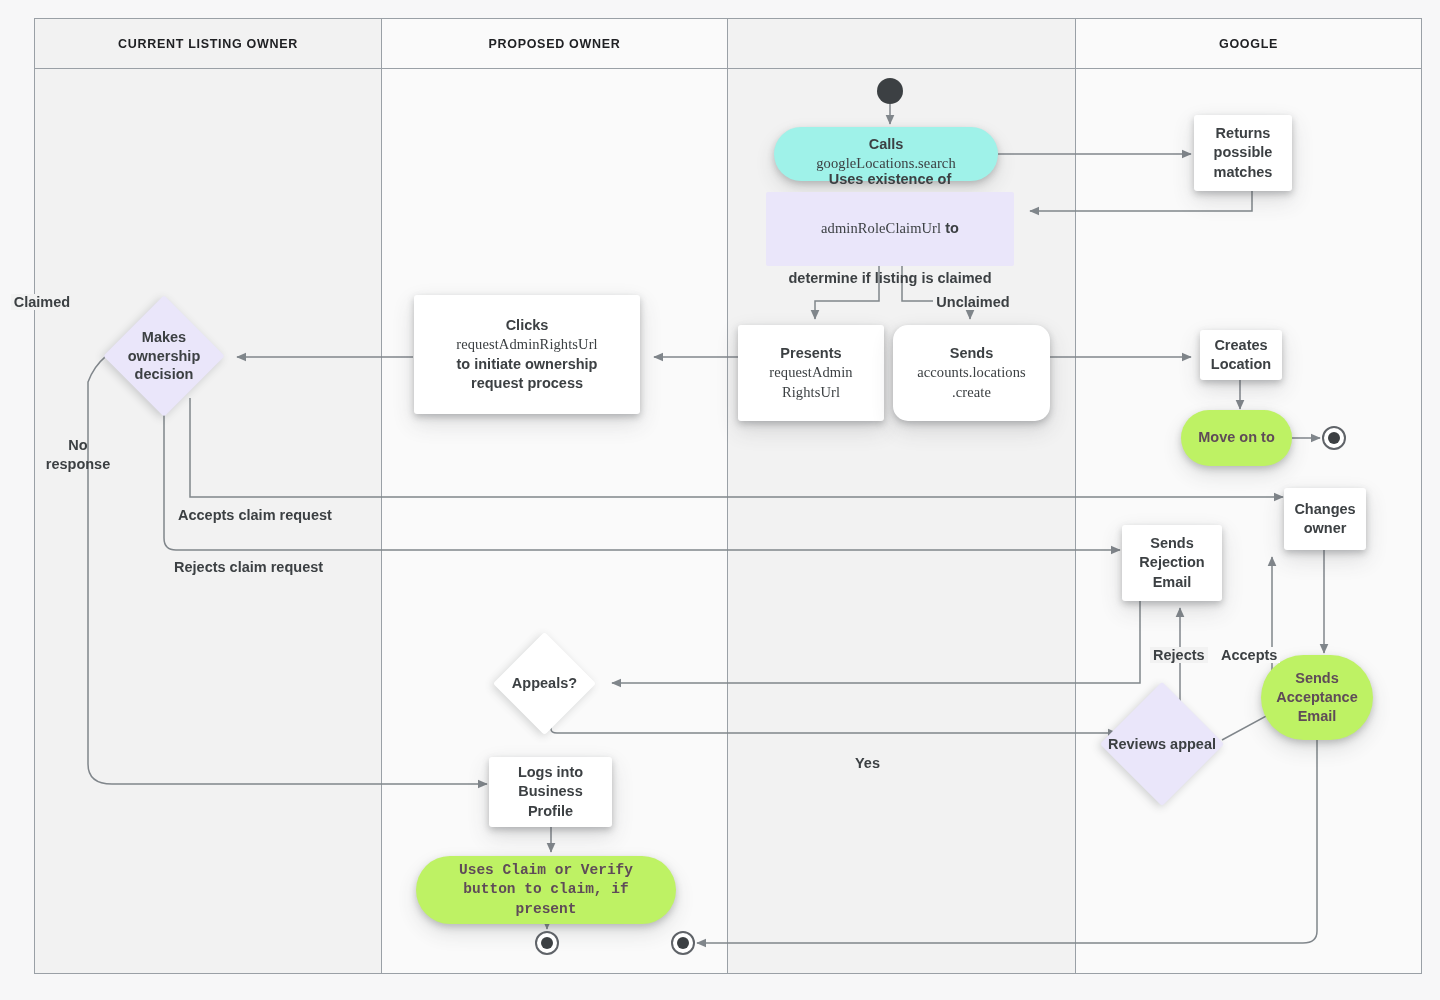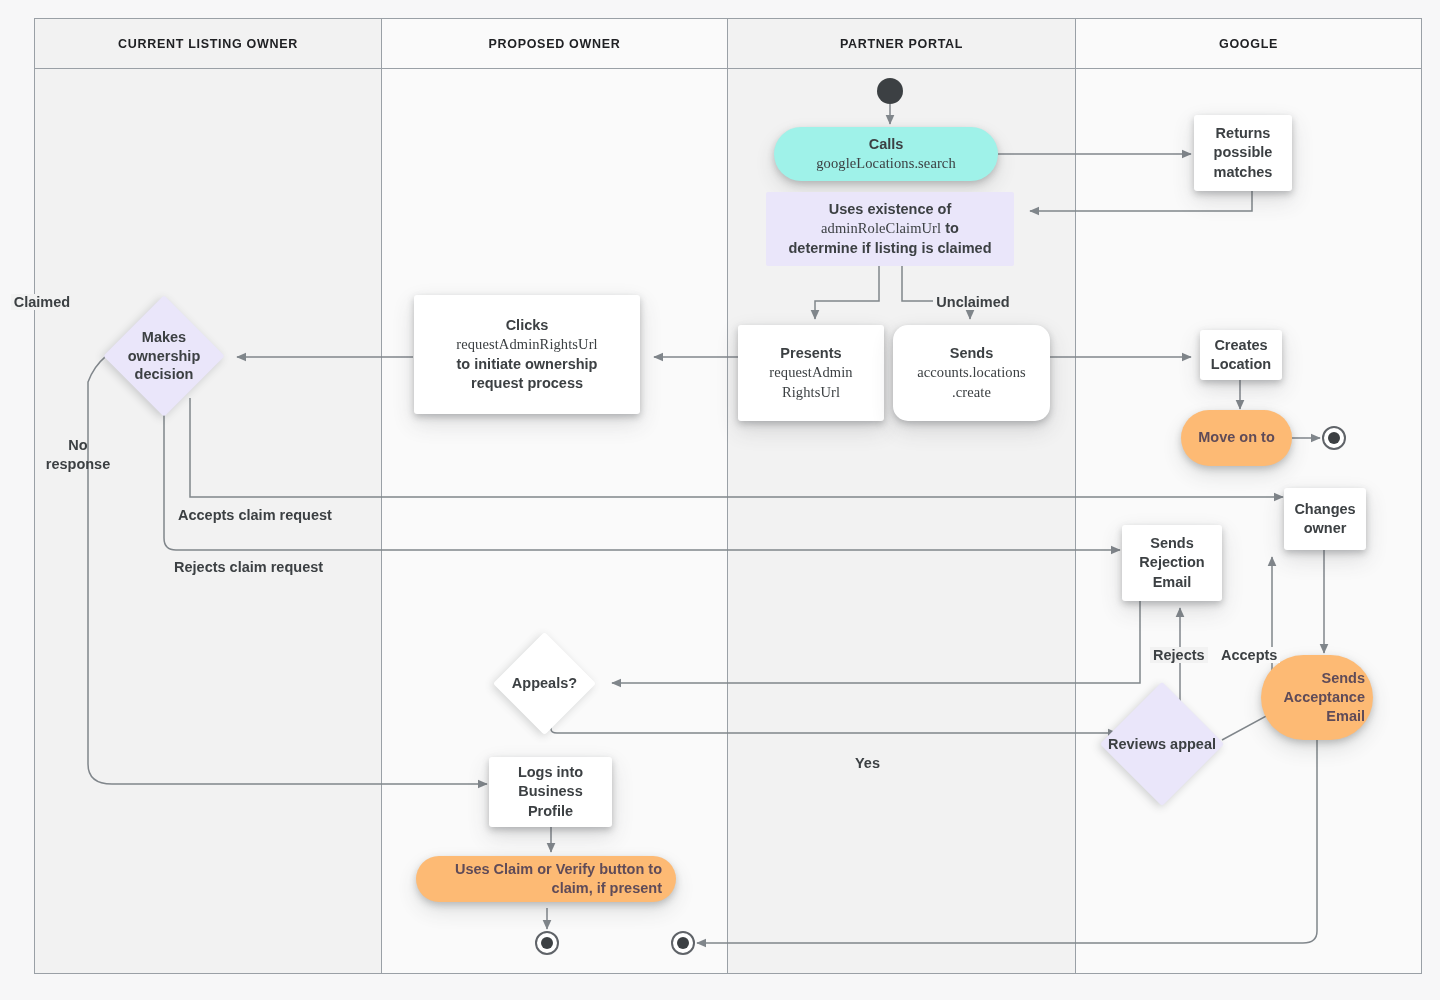--- a/index.html
+++ b/index.html
@@ -13,21 +13,21 @@
   .lane-div{position:absolute;top:0;bottom:0;width:1px;background:#9aa0a6;}
   .hdr-rule{position:absolute;left:0;right:0;top:49px;height:1px;background:#9aa0a6;}
   .lane-hdr{position:absolute;top:0;height:49px;display:flex;align-items:center;justify-content:center;
             font-size:12.5px;font-weight:700;letter-spacing:.7px;color:#202124;text-transform:uppercase;}
   svg#edges{position:absolute;left:0;top:0;width:1440px;height:1000px;pointer-events:none;}
   .node{position:absolute;box-sizing:border-box;display:flex;align-items:center;justify-content:center;
         text-align:center;color:#3c4043;font-size:14.5px;font-weight:700;line-height:1.33;}
   .box{background:#fff;border-radius:3px;box-shadow:0 3px 7px rgba(60,64,67,.30),0 9px 22px rgba(60,64,67,.16);}
   .pill{border-radius:999px;box-shadow:0 3px 7px rgba(60,64,67,.26),0 9px 20px rgba(60,64,67,.14);}
   .cyan{background:#9ff2e9;}
-  .pink{background:#fdba74;color:#5f4b58;text-align:right;}
+  .pink{background:#bef264;color:#5f4b58;}
   .lav{background:#eae6fa;}
   .code{font-family:"Liberation Serif",serif;font-weight:400;letter-spacing:.1px;}
   .dia{position:absolute;}
   .dia .sq{position:absolute;inset:0;transform:rotate(45deg);border-radius:3px;}
   .dia .sq.lavfill{background:#eae6fa;box-shadow:0 3px 8px rgba(60,64,67,.22);}
   .dia .sq.whitefill{background:#fff;box-shadow:0 3px 8px rgba(60,64,67,.20);}
   .dia .txt{position:absolute;inset:0;display:flex;align-items:center;justify-content:center;
             text-align:center;font-size:14.5px;font-weight:700;color:#3c4043;line-height:1.3;}
   .edge-label{position:absolute;color:#3c4043;font-size:14.5px;font-weight:700;line-height:1.3;
               text-align:center;white-space:pre-line;}
@@ -49,21 +49,20 @@
     <div class="lane dark" style="left:693px;width:347px;"></div>
     <div class="lane light" style="left:1041px;width:345px;"></div>
 
     <div class="lane-div" style="left:346px;"></div>
     <div class="lane-div" style="left:692px;"></div>
     <div class="lane-div" style="left:1040px;"></div>
     <div class="hdr-rule"></div>
 
     <div class="lane-hdr" style="left:0;width:346px;">CURRENT LISTING OWNER</div>
     <div class="lane-hdr" style="left:347px;width:345px;">PROPOSED OWNER</div>
-    <div class="lane-hdr" style="left:693px;width:347px;">PARTNER PORTAL</div>
     <div class="lane-hdr" style="left:1041px;width:345px;">GOOGLE</div>
   </div>
 
   <svg id="edges">
     <defs>
       <marker id="ah" markerWidth="11" markerHeight="11" refX="9.2" refY="5" orient="auto" markerUnits="userSpaceOnUse">
         <path d="M0,0.6 L10,5 L0,9.4 z" fill="#80868b"></path>
       </marker>
     </defs>
     <g fill="none" stroke="#80868b" stroke-width="1.5">
@@ -111,21 +110,21 @@
     </g>
   </svg>
 
   <div class="startdot" style="left:877px;top:78px;"></div>
 
   <div class="node pill cyan" style="left:774px;top:127px;width:224px;height:54px;flex-direction:column;">
     <span>Calls</span>
     <span class="code" style="font-size:14.5px;">googleLocations.search</span>
   </div>
 
-  <div class="node lav" style="left:766px;top:192px;width:248px;height:74px;flex-direction:column;border-radius:2px;">
+  <div class="node lav" style="left:766px;top:192px;width:248px;height:74px;flex-direction:column;border-radius:2px;gap:30px;">
     <span>Uses existence of</span>
     <span>
       <span class="code">adminRoleClaimUrl</span><span> to</span>
     </span>
     <span>determine if listing is claimed</span>
   </div>
 
   <div class="node box" style="left:738px;top:325px;width:146px;height:96px;flex-direction:column;">
     <span>Presents</span>
     <span class="code">requestAdmin</span>
@@ -170,21 +169,21 @@
     <span>request process</span>
   </div>
 
   <div class="dia" style="left:508px;top:647px;width:73px;height:73px;">
     <div class="sq whitefill"></div>
     <div class="txt" style="left:-14px;right:-14px;">Appeals?</div>
   </div>
 
   <div class="node box" style="left:489px;top:757px;width:123px;height:70px;padding:0 6px;">Logs into Business Profile</div>
 
-  <div class="node pill pink" style="left:416px;top:856px;width:260px;height:46px;padding:0 14px;">Uses Claim or Verify button to claim, if present</div>
+  <div class="node pill pink" style="left:416px;top:856px;width:260px;height:68px;padding:0 14px;font-family:Liberation Mono, monospace;">Uses Claim or Verify button to claim, if present</div>
 
   <div class="enddot" style="left:535px;top:931px;">
       <i></i>
     </div>
 
   <div class="dia" style="left:121px;top:313px;width:86px;height:86px;">
     <div class="sq lavfill"></div>
     <div class="txt" style="left:-12px;right:-12px;">Makes ownership decision</div>
   </div>
 

